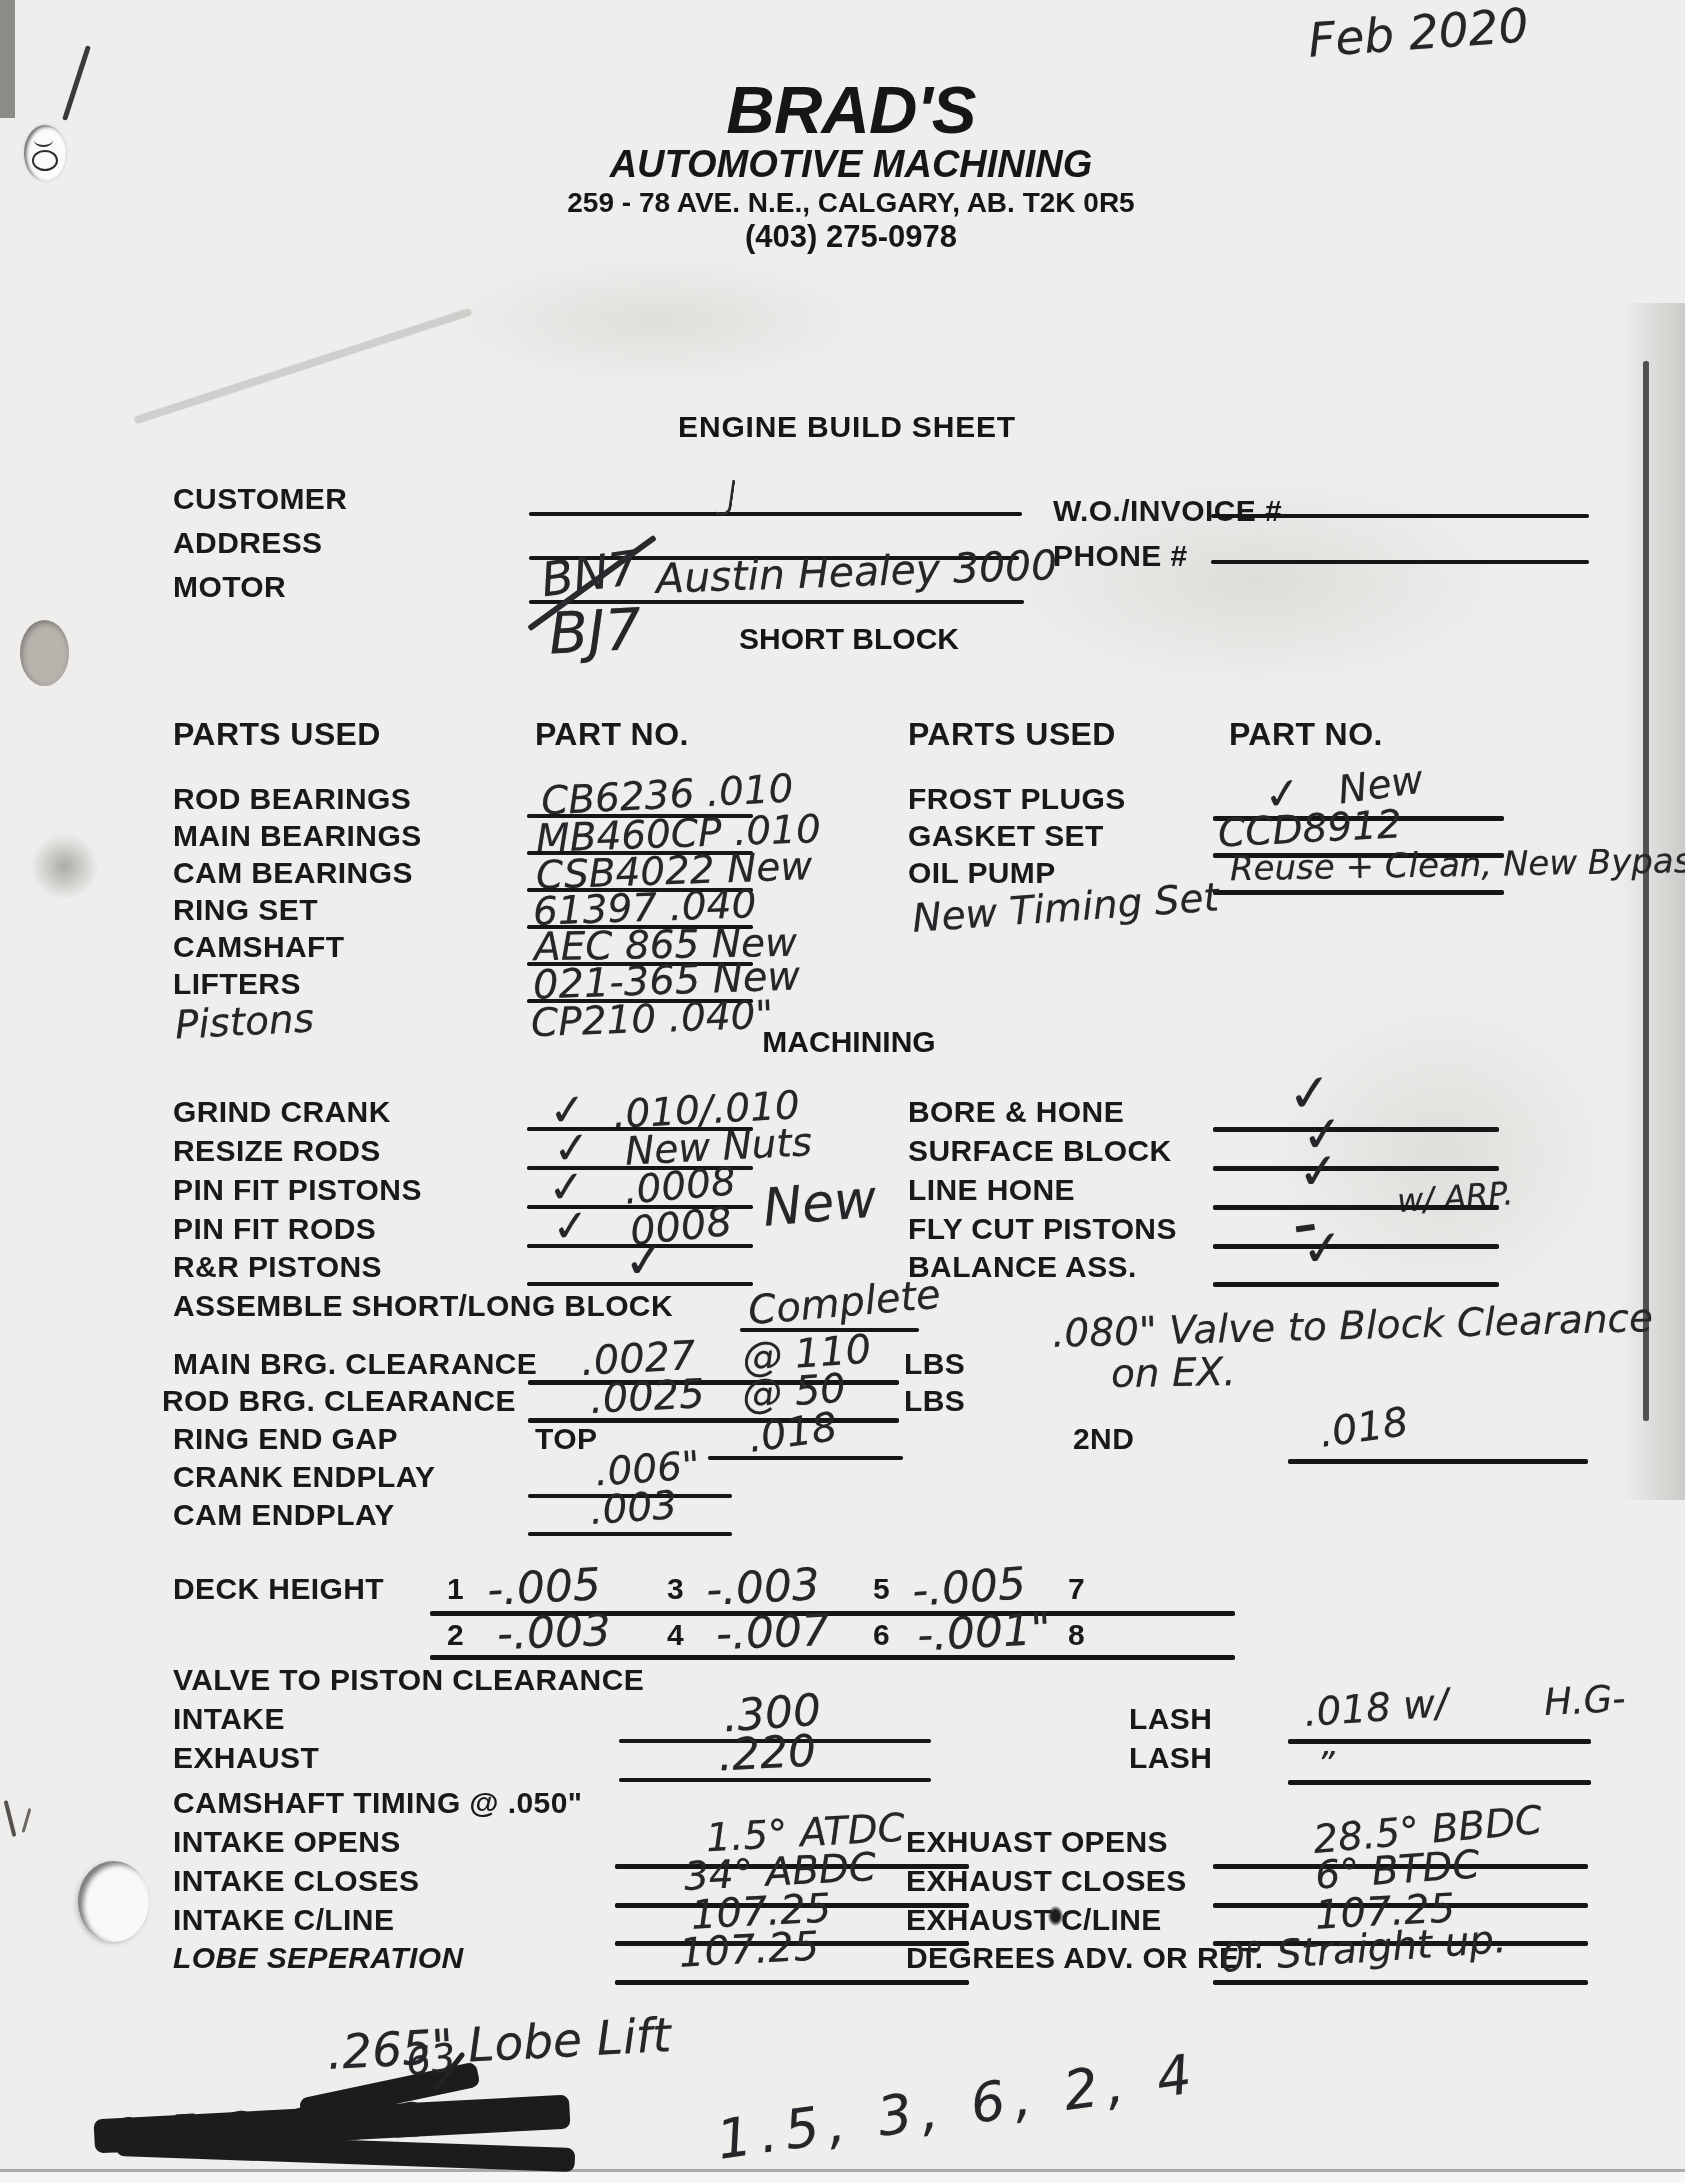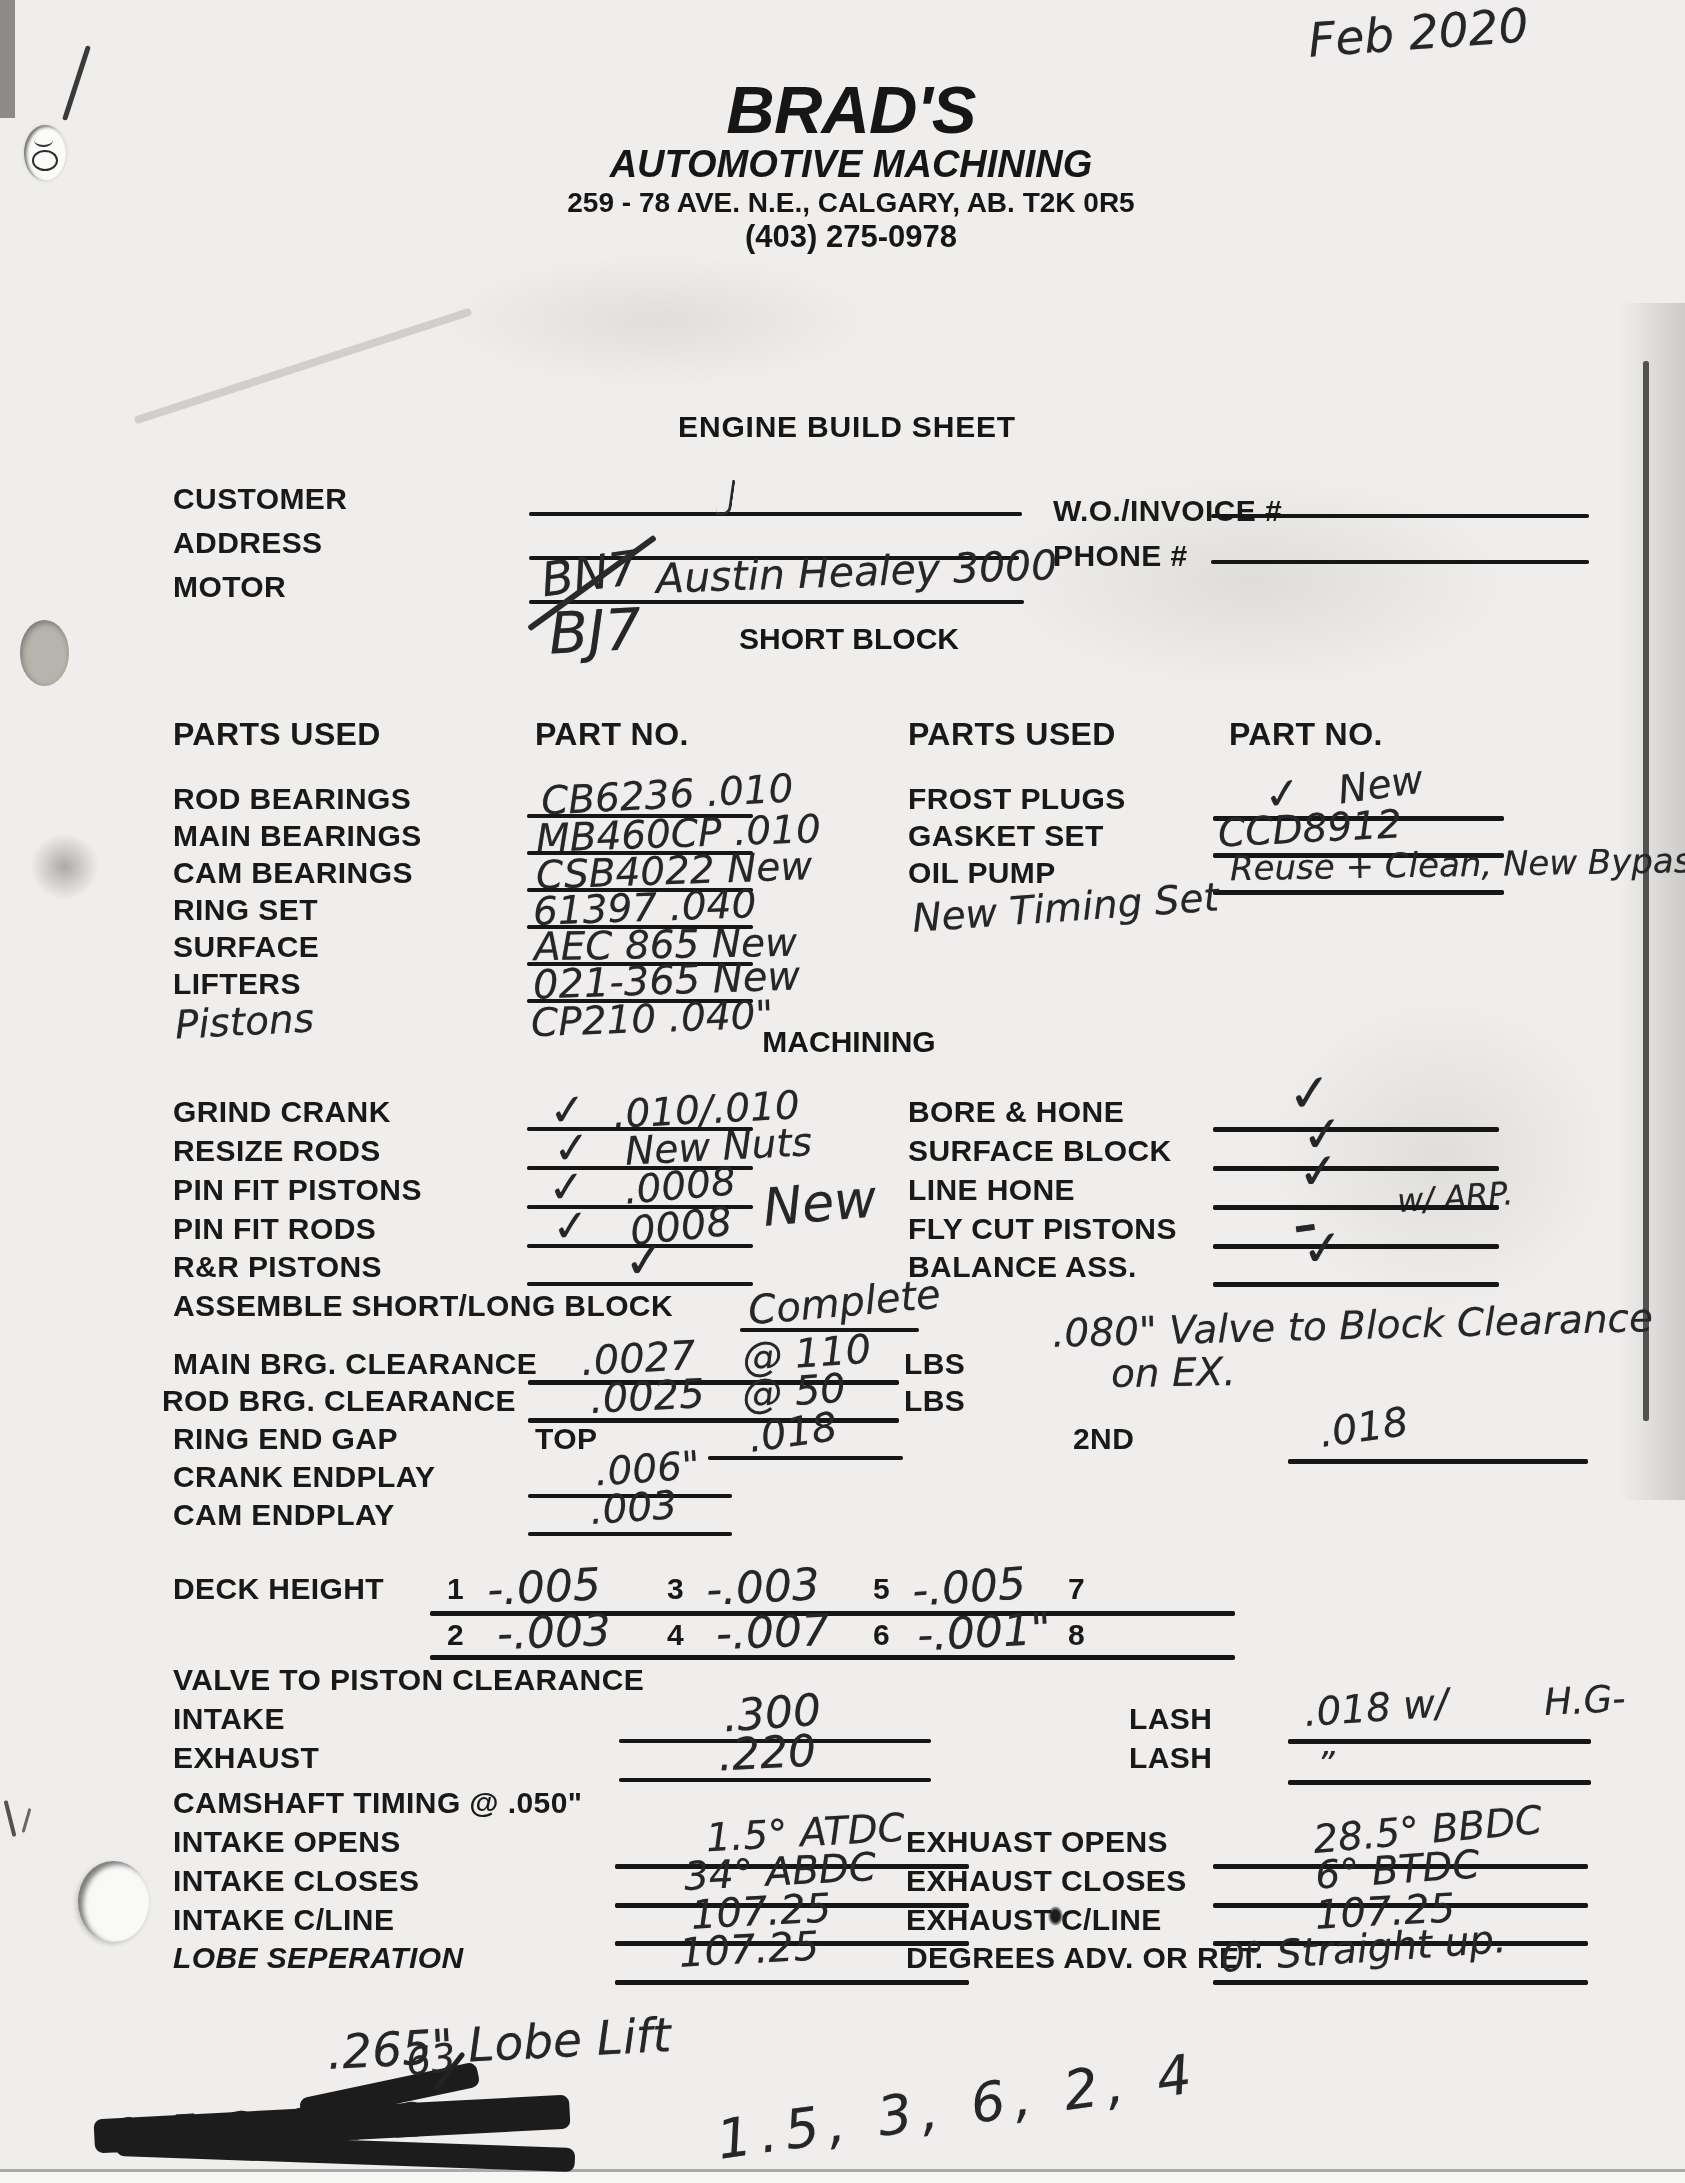--- a/index.html
+++ b/index.html
@@ -93,21 +93,21 @@
   <div class="ln" style="left:527px;top:851px;width:226px;"></div>
 
   <div class="lbl" style="left:173px;top:856px;">CAM BEARINGS</div>
   <div class="hw" style="left:536px;top:848px;font-size:39px;transform:rotate(-2deg);">CSB4022  New</div>
   <div class="ln" style="left:527px;top:888px;width:226px;"></div>
 
   <div class="lbl" style="left:173px;top:893px;">RING SET</div>
   <div class="hw" style="left:533px;top:885px;font-size:39px;transform:rotate(-2deg);">61397 .040</div>
   <div class="ln" style="left:527px;top:925px;width:226px;"></div>
 
-  <div class="lbl" style="left:173px;top:930px;">SURFACE</div>
+  <div class="lbl" style="left:173px;top:930px;">CAMSHAFT</div>
   <div class="hw" style="left:534px;top:922px;font-size:39px;transform:rotate(-1deg);">AEC 865  New</div>
   <div class="ln" style="left:527px;top:962px;width:226px;"></div>
 
   <div class="lbl" style="left:173px;top:967px;">LIFTERS</div>
   <div class="hw" style="left:533px;top:957px;font-size:40px;transform:rotate(-2deg);">021-365  New</div>
   <div class="ln" style="left:527px;top:999px;width:226px;"></div>
 
   <div class="hw" style="left:175px;top:999px;font-size:39px;transform:rotate(-3deg);">Pistons</div>
   <div class="hw" style="left:531px;top:996px;font-size:39px;transform:rotate(-2deg);">CP210  .040"</div>
 

